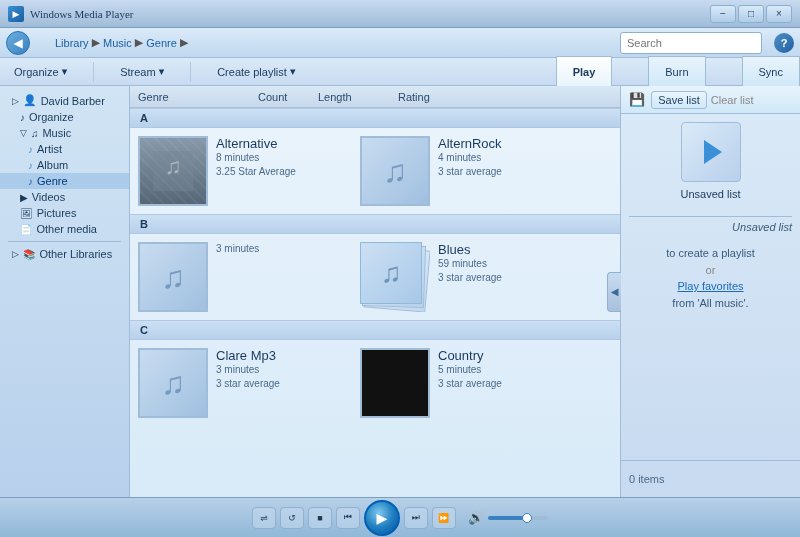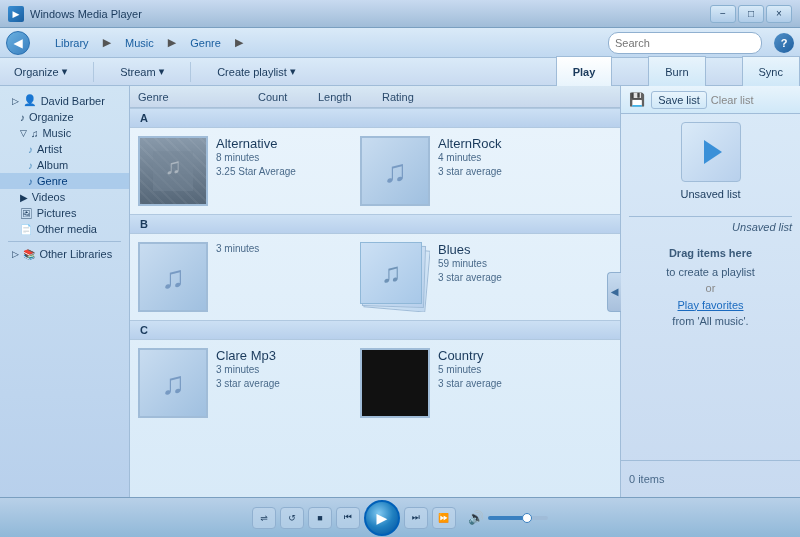--- a/index.html
+++ b/index.html
@@ -27,20 +27,21 @@
       border-radius: 2px;
       margin-right: 6px;
       display: flex; align-items: center; justify-content: center;
       color: white; font-size: 9px;
     }
     #title-bar .title {
       font-size: 11px;
       color: #1a3a5c;
       font-weight: normal;
       flex: 1;
+      font-family: Liberation Serif, serif;
     }
     .window-controls {
       display: flex; gap: 2px;
     }
     .win-btn {
       width: 26px; height: 18px;
       background: linear-gradient(to bottom, #d8eaf8, #b0cce8);
       border: 1px solid #8ab0d0;
       border-radius: 3px;
       display: flex; align-items: center; justify-content: center;
@@ -64,21 +65,21 @@
       border-radius: 50%;
       background: linear-gradient(135deg, #6ab0e0, #3a80c0);
       border: 1px solid #2a70b0;
       display: flex; align-items: center; justify-content: center;
       color: white; font-size: 12px;
       cursor: pointer;
     }
     .breadcrumb {
       display: flex; align-items: center;
       font-size: 11px; color: #1a3a5c;
-      gap: 14px;
+      gap: 3px;
       padding-left: 11px;
     }
     .breadcrumb span { cursor: pointer; color: #1a5fa0; }
     .breadcrumb .sep { color: #555; }
     .nav-spacer { flex: 1; }
 
     
     #toolbar {
       height: 28px;
       background: linear-gradient(to bottom, #daeaf8, #c8daf0);
@@ -168,21 +169,21 @@
       height: 22px;
       background: linear-gradient(to bottom, #d8e8f4, #c8d8ec);
       border-bottom: 1px solid #a8c0d8;
       padding: 0 8px;
       font-size: 11px; color: #2a4a6c;
       position: sticky; top: 0; z-index: 5;
     }
     .col-header { cursor: pointer; }
     .col-genre { width: 120px; }
     .col-count { width: 60px; }
-    .col-length { width: 64px; }
+    .col-length { width: 80px; }
     .col-rating { width: 80px; }
 
     
     .section-header {
       font-size: 11px; color: #1a3a5c;
       background: linear-gradient(to bottom, #cce0f4, #b8d0ec);
       padding: 3px 10px;
       font-weight: bold;
       border-top: 1px solid #b0c8e0;
       border-bottom: 1px solid #b0c8e0;
@@ -360,24 +361,24 @@
     .music-note {
       color: rgba(80,120,170,0.6);
       font-size: 32px;
     }
 
     
     .search-area {
       display: flex; align-items: center;
       height: 22px;
       border: 1px solid #90b0d0;
-      border-radius: 10px;
+      border-radius: 3px;
       background: white;
       overflow: hidden;
-      width: 154px;
+      width: 142px;
     }
     .search-area input {
       border: none; outline: none;
       background: transparent;
       font-size: 11px;
       padding: 0 6px;
       flex: 1;
       color: #999;
     }
     .help-icon {
@@ -635,21 +636,20 @@
       <div class="unsaved-card">
         <div class="play-triangle"></div>
       </div>
       <div class="unsaved-label">Unsaved list</div>
     </div>
 
     <div style="height:1px;background:#a0bcd8;margin:0 8px;"></div>
     <div style="padding:4px 8px;font-size:11px;color:#3a5a7a;font-style:italic;text-align:right;">Unsaved list</div>
 
     <div class="drag-hint">
-      <strong>Drag items here</strong>
       <span>to create a playlist</span>
       <br>
       <span class="or">or</span>
       <br>
       <span class="play-favorites-link">Play favorites</span>
       <br>
       <span>from 'All music'.</span>
     </div>
 
     <div class="items-count" style="margin-top:auto;">0 items</div>

